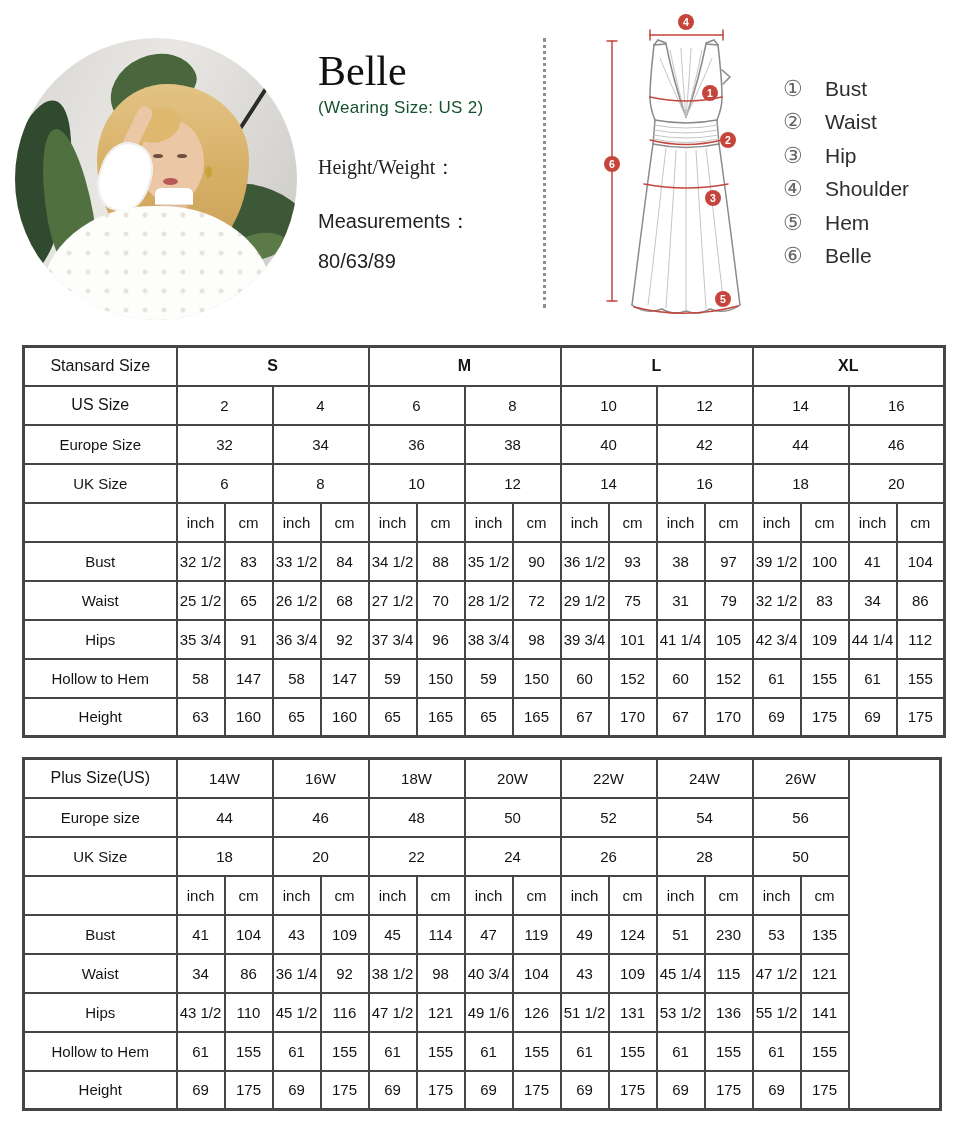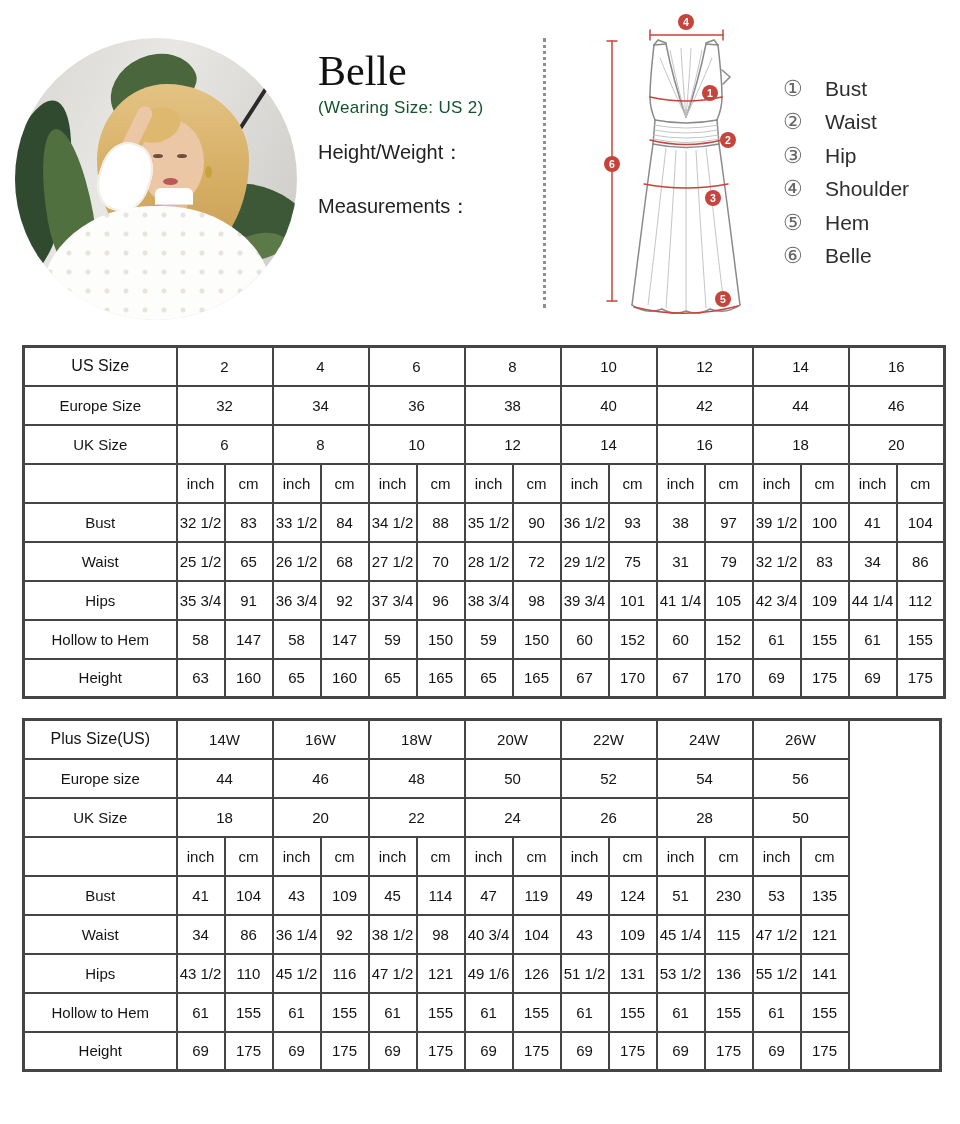--- a/index.html
+++ b/index.html
@@ -40,21 +40,21 @@
     border-radius:48% 48% 0 0/62% 62% 0 0; background:#fdfdfc;
     background-image:radial-gradient(circle 3px at 9px 9px, #e8e4dd 2px, transparent 3px);
     background-size:19px 19px;
   }
   .photo .collar { position:absolute; left:140px; top:150px; width:38px; height:16px; background:#ffffff; border-radius:6px 6px 0 0; box-shadow:0 1px 0 #e5e1da; }
 
   .info { position:absolute; left:318px; top:50px; width:235px; }
   .brand { font-family:"Liberation Serif", serif; font-size:42px; font-weight:400; color:#111; line-height:1.0; }
   .wearing { font-size:17px; color:#14532d; margin-top:6px; letter-spacing:0.3px; }
   .info-line { font-size:20px; color:#222; }
-  .mt-lg { margin-top:21px; } .mt-sm { margin-top:15px; } .mt-md { margin-top:27px; }
+  .mt-lg { margin-top:36px;font-family:Liberation Serif, serif; } .mt-sm { margin-top:15px; } .mt-md { margin-top:27px; }
 
   .divider { position:absolute; left:543px; top:38px; height:270px; width:0; border-left:3px dotted #8f8f8f; }
 
   .diagram { position:absolute; left:588px; top:8px; width:195px; height:315px; }
   .gl  { stroke:#8a8a8a; stroke-width:1.5; fill:none; stroke-linecap:round; }
   .gll { stroke:#bdbdbd; stroke-width:0.9; fill:none; }
   .rl  { stroke:var(--red); stroke-width:1.5; fill:none; stroke-linecap:round; }
   .rf  { fill:var(--red); }
   .rt  { fill:#ffffff; font-family:"Liberation Sans",sans-serif; font-size:10.5px; font-weight:bold; text-anchor:middle; }
 
@@ -100,20 +100,21 @@
     <span class="sleeve"></span>
     <span class="dress"></span>
     <span class="collar"></span>
   </div>
 
   <div class="info">
     <div class="brand">Belle</div>
     <div class="wearing">(Wearing Size: US 2)</div>
     <div class="info-line mt-lg">Height/Weight：</div>
     <div class="info-line mt-md">Measurements：</div>
+    <div class="info-line mt-sm">80/63/89</div>
   </div>
 
   <div class="divider"></div>
 
   <svg class="diagram" viewBox="0 0 195 315" xmlns="http://www.w3.org/2000/svg">
 
     <path class="gl" d="M66,37 C64,55 62,72 62,89"></path>
     <path class="gl" d="M130,37 C132,55 134,72 134,89"></path>
     <path class="gl" d="M66,37 l4,-5 l8,3"></path>
     <path class="gl" d="M130,37 l-4,-5 l-8,3"></path>
@@ -214,20 +215,27 @@
       <col style="width:48px">
       <col style="width:48px">
       <col style="width:48px">
       <col style="width:48px">
       <col style="width:48px">
       <col style="width:48px">
       <col style="width:48px">
     </colgroup>
     <tbody>
       <tr>
+        <th class="lbl bold">Stansard Size</th>
+        <th colspan="4" class="bold">S</th>
+        <th colspan="4" class="bold">M</th>
+        <th colspan="4" class="bold">L</th>
+        <th colspan="4" class="bold">XL</th>
+      </tr>
+      <tr>
         <th class="lbl bold">US Size</th>
         <td colspan="2">2</td>
         <td colspan="2">4</td>
         <td colspan="2">6</td>
         <td colspan="2">8</td>
         <td colspan="2">10</td>
         <td colspan="2">12</td>
         <td colspan="2">14</td>
         <td colspan="2">16</td>
       </tr>

